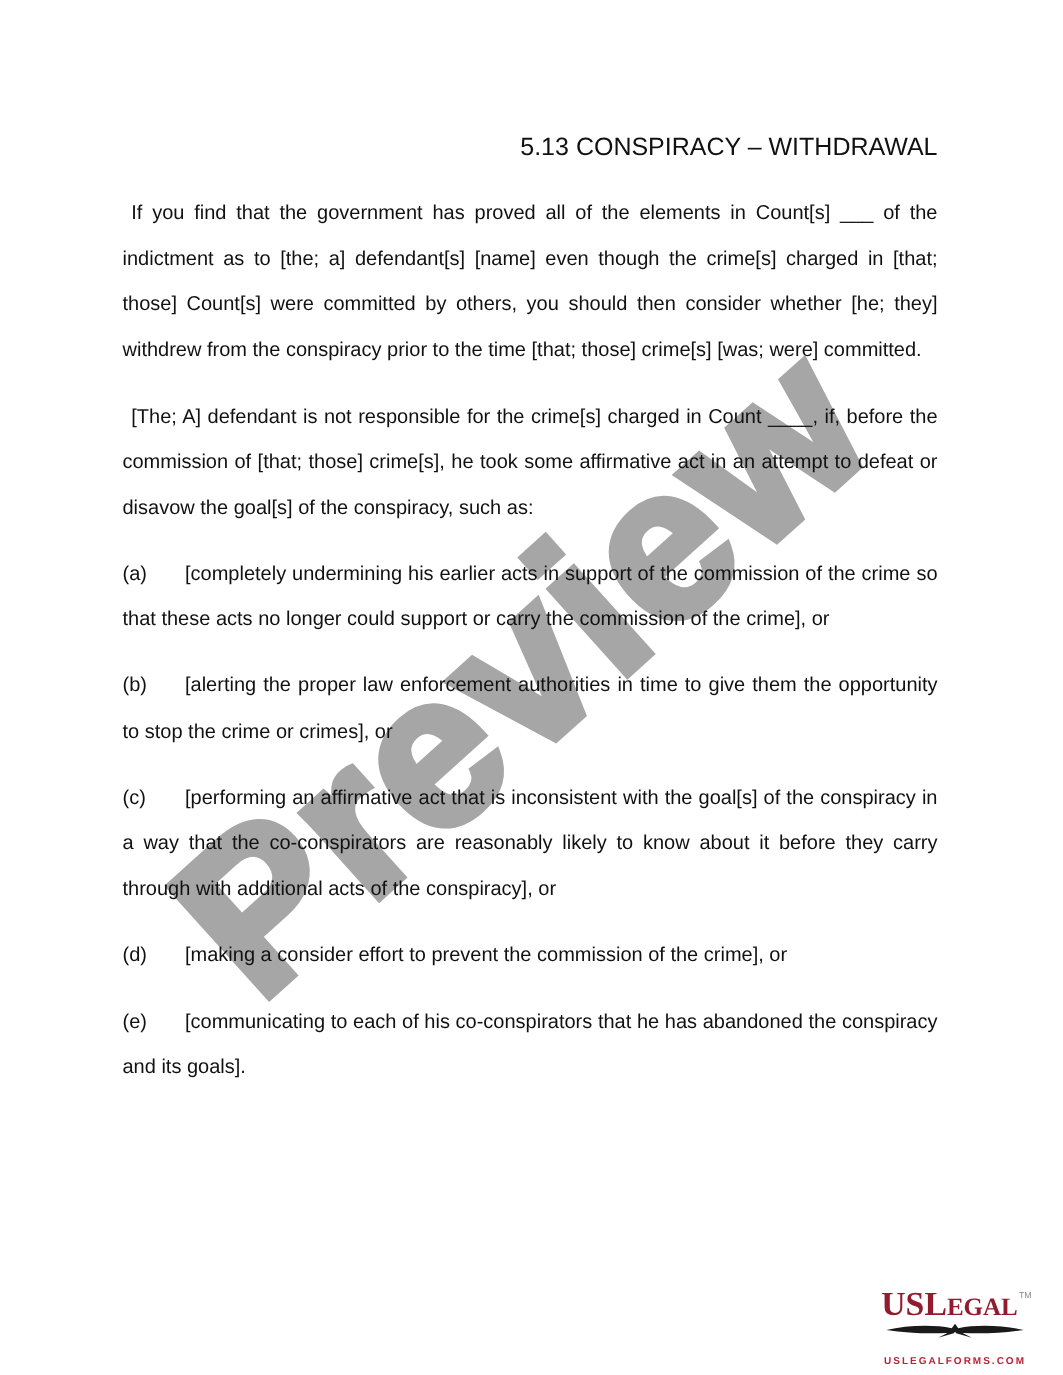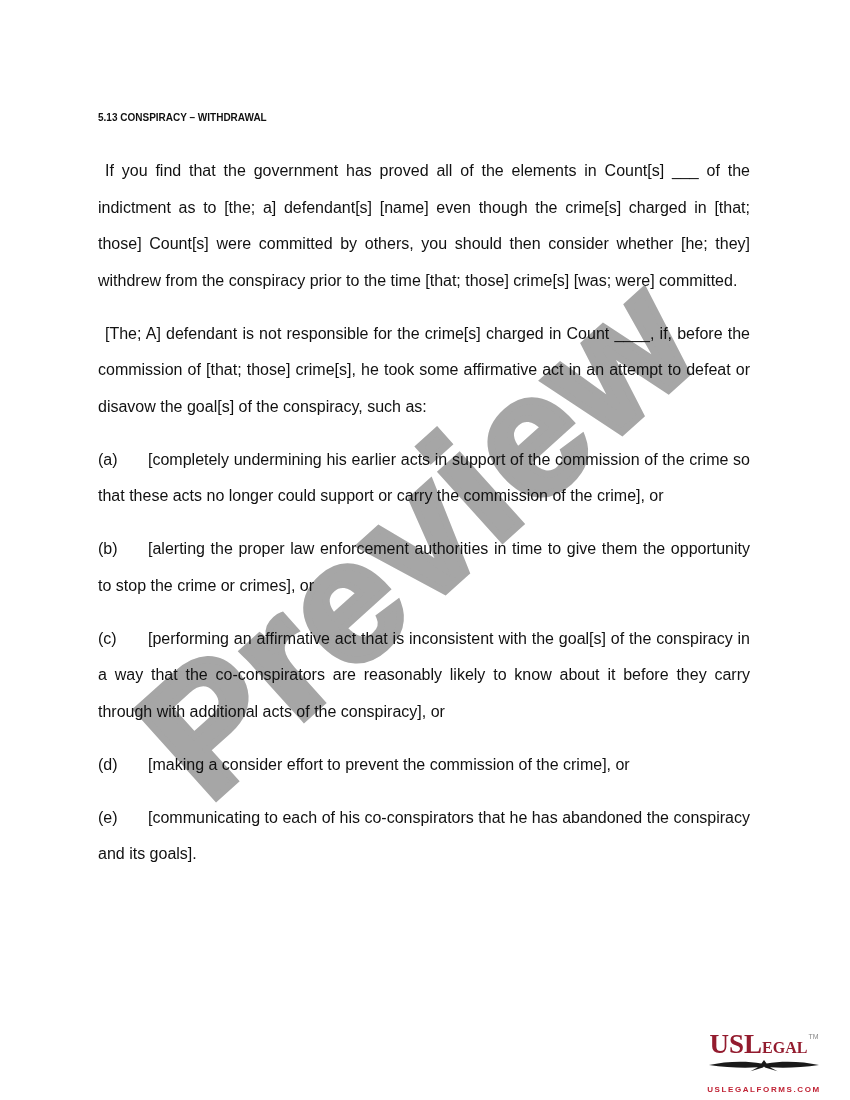--- a/index.html
+++ b/index.html
@@ -33,24 +33,24 @@
   }
   .content {
     position: absolute;
     left: 98px;
     top: 105px;
     width: 652px;
     z-index: 2;
   }
   .doc-title {
     margin: 0 0 22px 0;
-    font-size: 10px;
+    font-size: 20px;
     line-height: 26px;
-    font-weight: bold;
-    text-align: left;
+    font-weight: normal;
+    text-align: right;
     white-space: nowrap;
   }
   p.para {
     margin: 0 0 16.5px 0;
     font-size: 16px;
     line-height: 36.5px;
     text-align: justify;
   }
   p.para.indent { text-indent: 7px; }
   .marker {
@@ -68,21 +68,21 @@
     text-align: center;
   }
   .logo-word {
     font-family: "Liberation Serif", serif;
     font-weight: bold;
     font-size: 27px;
     line-height: 23px;
     color: #931b2e;
     white-space: nowrap;
   }
-  .logo-word .small { font-size: 16px; }
+  .logo-word .small { font-size: 20px; }
   .logo-word .tm {
     font-family: "Liberation Sans", sans-serif;
     font-weight: normal;
     font-size: 7px;
     color: #888888;
     vertical-align: 14px;
     margin-left: 1px;
     letter-spacing: 0;
   }
   .logo-wings { line-height: 0; margin-top: 1px; }

